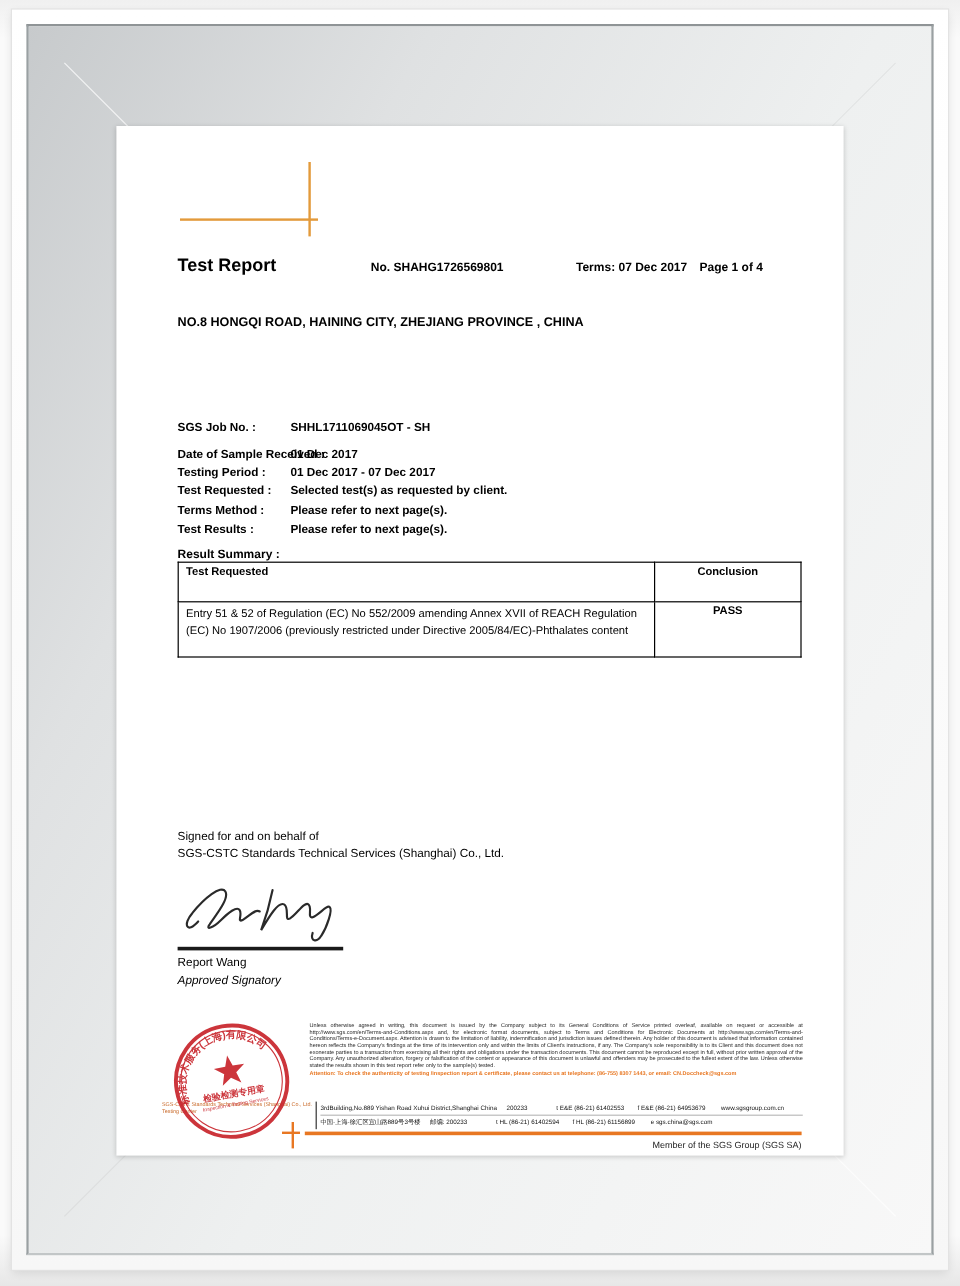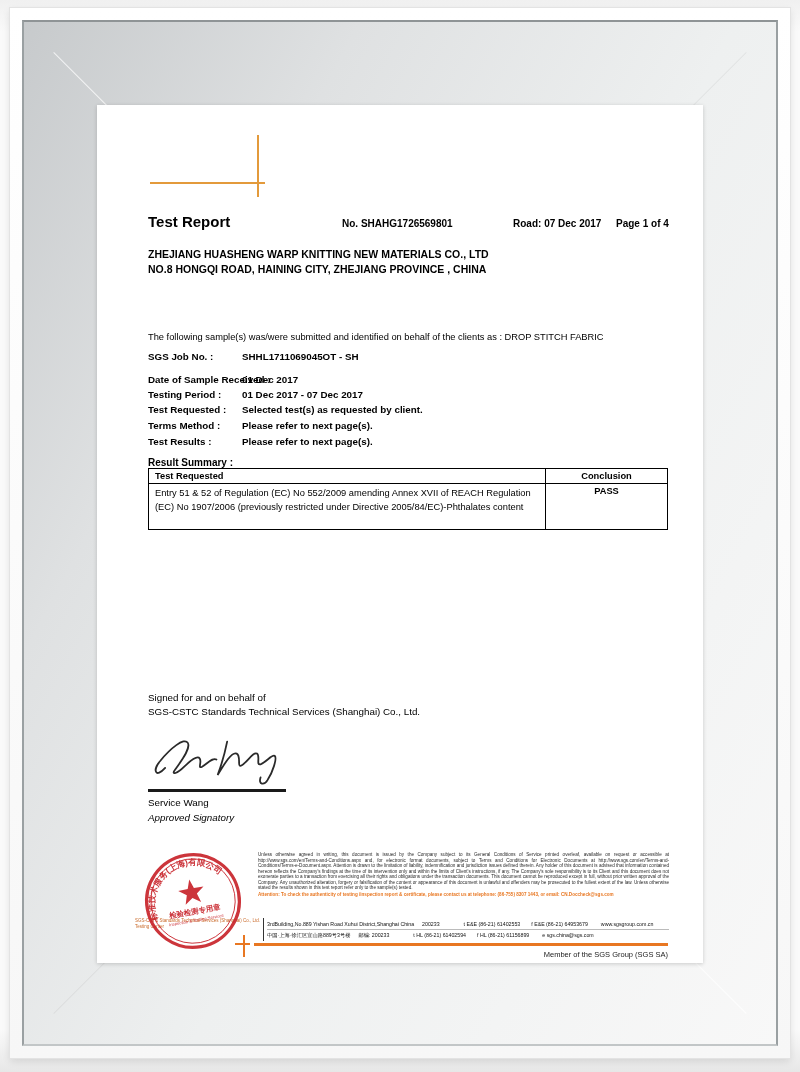--- a/index.html
+++ b/index.html
@@ -25,37 +25,37 @@
     box-shadow:0 1px 4px rgba(0,0,0,.18); color:#000; }
   .abs { position:absolute; }
 
   
   .sgs-logo { left:68px; top:26px; font-size:45px; font-weight:700; color:#8a8c8e; letter-spacing:-2px; }
   .logo-hline { left:53px; top:77px; width:115px; height:2px; background:#e39a3b; }
   .logo-vline { left:160px; top:30px; width:2px; height:62px; background:#e39a3b; }
 
   
   .report-title { left:51px; top:108px; font-size:15px; font-weight:700; }
-  .hmeta { top:113px; font-size:10px; font-weight:700;margin-left:33px; }
+  .hmeta { top:113px; font-size:10px; font-weight:700; }
   .no-pos { left:212px; } .date-pos { left:383px; } .page-pos { left:486px; }
 
   .client-name { left:51px; top:143px; font-size:10.5px; font-weight:700; }
   .client-addr { left:51px; top:158px; font-size:10.5px; font-weight:700; }
 
   .sample-line { left:51px; top:227px; width:525px; font-size:9.3px; }
 
   .frow { font-size:9.8px; }
   .frow .lab { position:absolute; left:51px; font-weight:700; white-space:nowrap; }
   .frow .val { position:absolute; left:145px; font-weight:700; white-space:nowrap;text-align:right; }
 
   .result-summary { left:51px; top:352px; font-size:10px; font-weight:700; }
 
   table.results { position:absolute; left:51px; top:363px; width:520px; border-collapse:collapse; }
   table.results th, table.results td { border:1.5px solid #000; font-size:9.3px; vertical-align:top; padding:2px 6px; }
-  table.results th { text-align:left; font-weight:700; height:15px; }
+  table.results th { text-align:left; font-weight:700; height:33px; }
   table.results th.conc, table.results td.conc { width:122px; text-align:center; font-weight:700; }
   table.results td.test { line-height:14px; }
   tr.r1 td { height:31px; } tr.r2 td { height:46px; }
 
   .sig1 { left:51px; top:587px; font-size:9.8px; }
   .sig2 { left:51px; top:601px; font-size:9.8px; }
   .sig-svg { left:48px; top:620px; }
   .sig-rule { left:51px; top:684px; width:138px; height:2.5px; background:#1a1a1a; }
   .sig-name { left:51px; top:692px; font-size:9.8px; }
   .sig-title { left:51px; top:707px; font-size:9.8px;font-style:italic; }
@@ -95,29 +95,27 @@
 
     <div class="abs logo-hline"></div>
     <div class="abs logo-vline"></div>
 
     <div class="abs report-title">Test Report</div>
     <div class="abs hmeta no-pos">
       <span>No.</span>
       <span>SHAHG1726569801</span>
     </div>
     <div class="abs hmeta date-pos">
-      <span>Road:</span>
+      <span>Terms:</span>
       <span>07 Dec 2017</span>
     </div>
     <div class="abs hmeta page-pos">Page 1 of 4</div>
 
-    <div class="abs client-name">ZHEJIANG HUASHENG WARP KNITTING NEW MATERIALS CO., LTD</div>
     <div class="abs client-addr">NO.8 HONGQI ROAD, HAINING CITY, ZHEJIANG PROVINCE , CHINA</div>
 
-    <div class="abs sample-line">The following sample(s) was/were submitted and identified on behalf of the clients as : DROP STITCH FABRIC</div>
 
     <div class="frow">
       <span class="lab" style="top:246px">SGS Job No. :</span>
       <span class="val" style="top:246px">SHHL1711069045OT - SH</span>
     </div>
     <div class="frow">
       <span class="lab" style="top:269px">Date of Sample Received :</span>
       <span class="val" style="top:269px">01 Dec 2017</span>
     </div>
     <div class="frow">
@@ -153,21 +151,21 @@
 
     <div class="abs sig1">Signed for and on behalf of</div>
     <div class="abs sig2">SGS-CSTC Standards Technical Services (Shanghai) Co., Ltd.</div>
     <svg class="abs sig-svg" width="150" height="62" viewBox="0 0 120 52">
       <g fill="none" stroke="#2a2a2a" stroke-width="1.5" stroke-linecap="round">
         <path d="M14 36 C6 45 3 38 10 30 C18 20 30 10 33 15 C36 20 26 32 22 38 C19 42 24 41 30 35 C35 30 41 25 43 28 C45 31 41 37 45 35 C50 32 54 27 57 29"></path>
         <path d="M66 14 C64 24 61 34 58 42 C64 32 70 22 74 24 C78 26 74 36 78 34 C83 31 88 22 91 24 C94 26 90 34 94 33 C99 31 104 24 106 26 C108 28 104 40 100 46 C97 51 92 50 94 44"></path>
       </g>
     </svg>
     <div class="abs sig-rule"></div>
-    <div class="abs sig-name">Service Wang</div>
+    <div class="abs sig-name">Report Wang</div>
     <div class="abs sig-title">Approved Signatory</div>
 
     <svg class="abs stamp" viewBox="0 0 110 110">
       <defs>
         <path id="arcpath" d="M18,78 A42,42 0 1 1 92,78" fill="none"></path>
       </defs>
       <circle cx="55" cy="55" r="50" fill="none" stroke="#c8242b" stroke-width="3.5"></circle>
       <circle cx="55" cy="55" r="45.5" fill="none" stroke="#c8242b" stroke-width="1"></circle>
       <path fill="#c8242b" d="M55,31.5 L58.4,41.3 L68.8,41.5 L60.5,47.8 L63.5,57.7 L55,51.8 L46.5,57.7 L49.5,47.8 L41.2,41.5 L51.6,41.3 Z"></path>
       <text font-size="9" font-weight="bold" fill="#c8242b">

